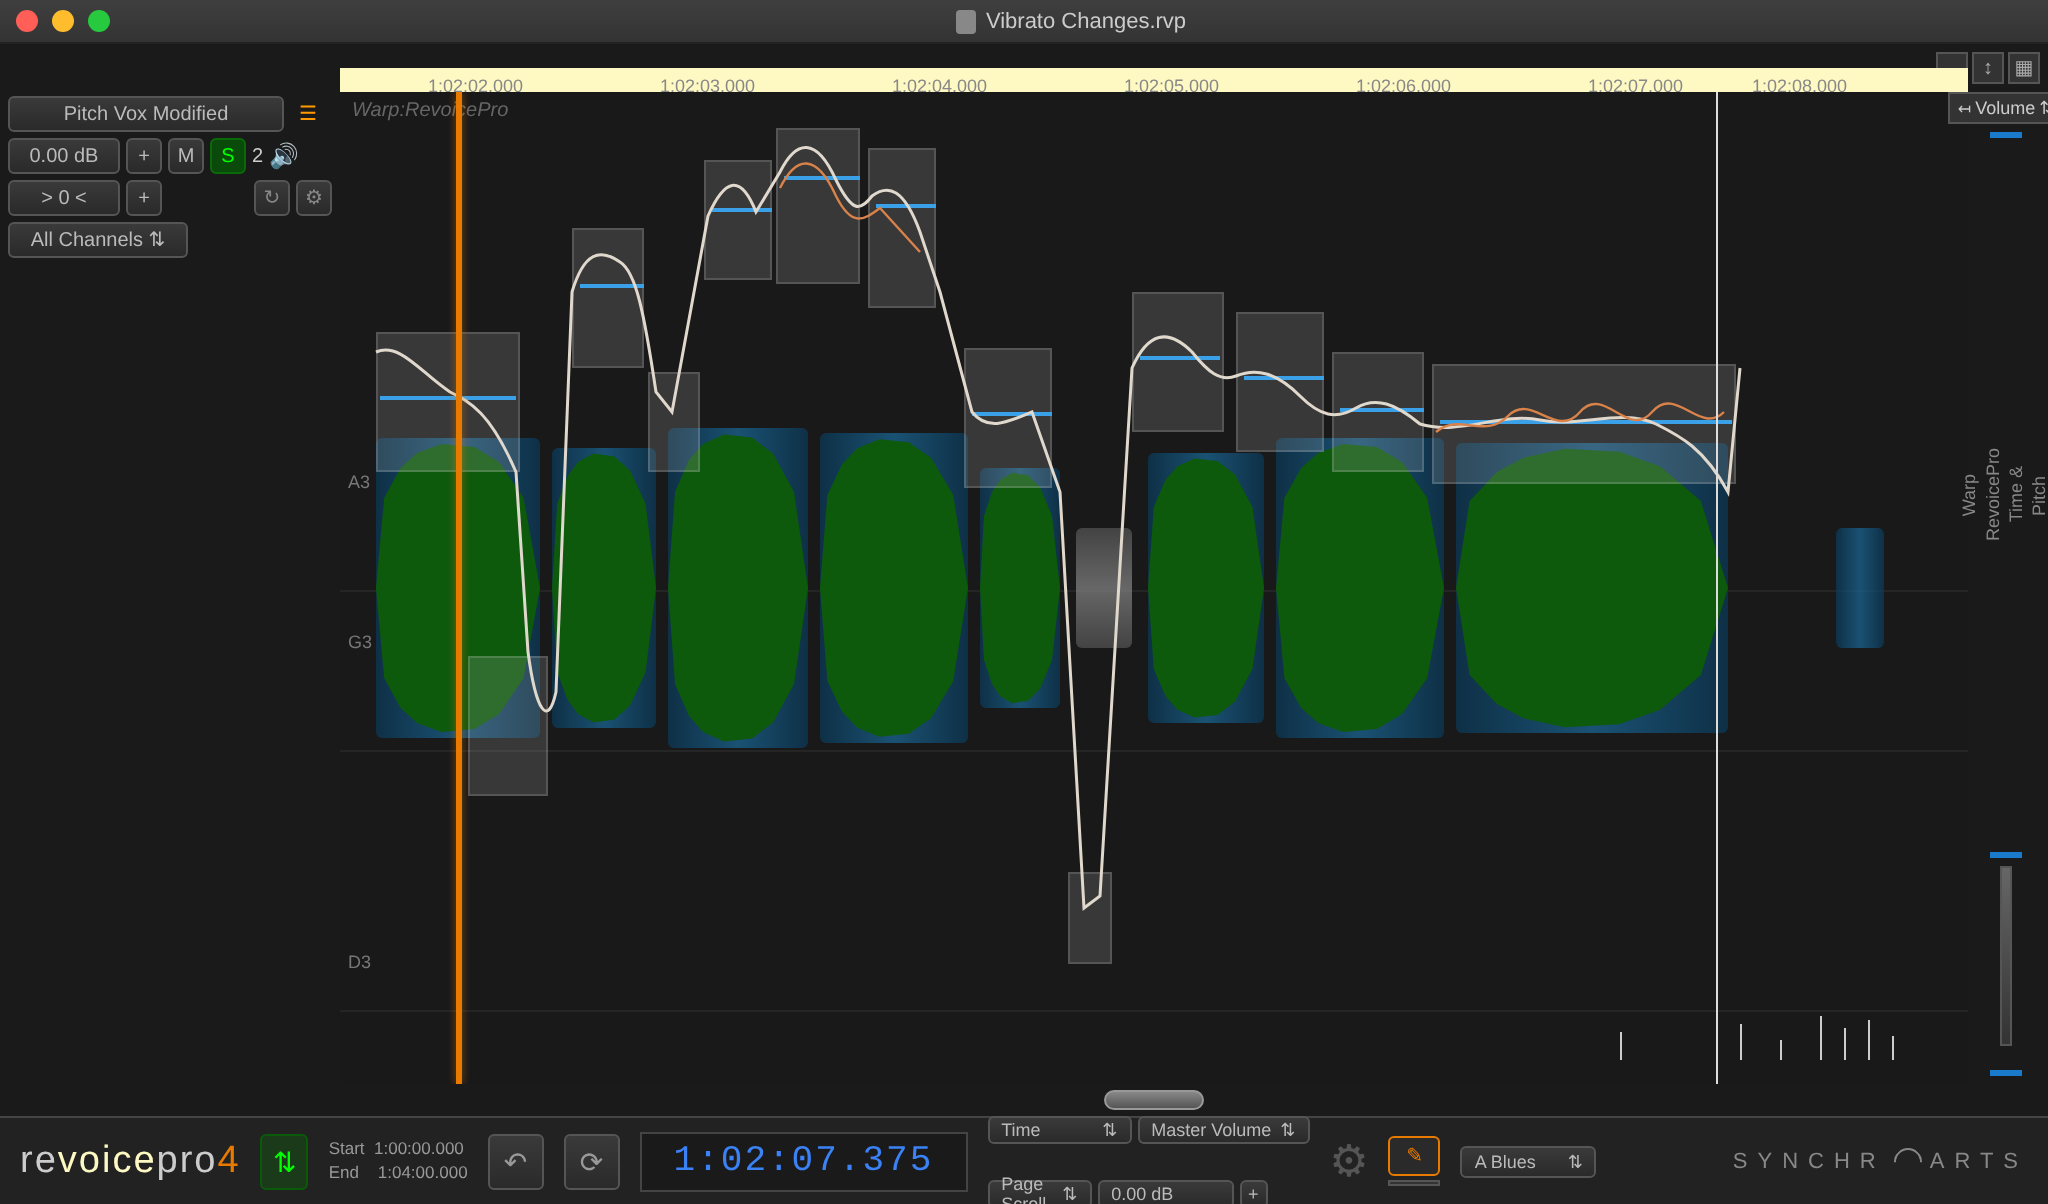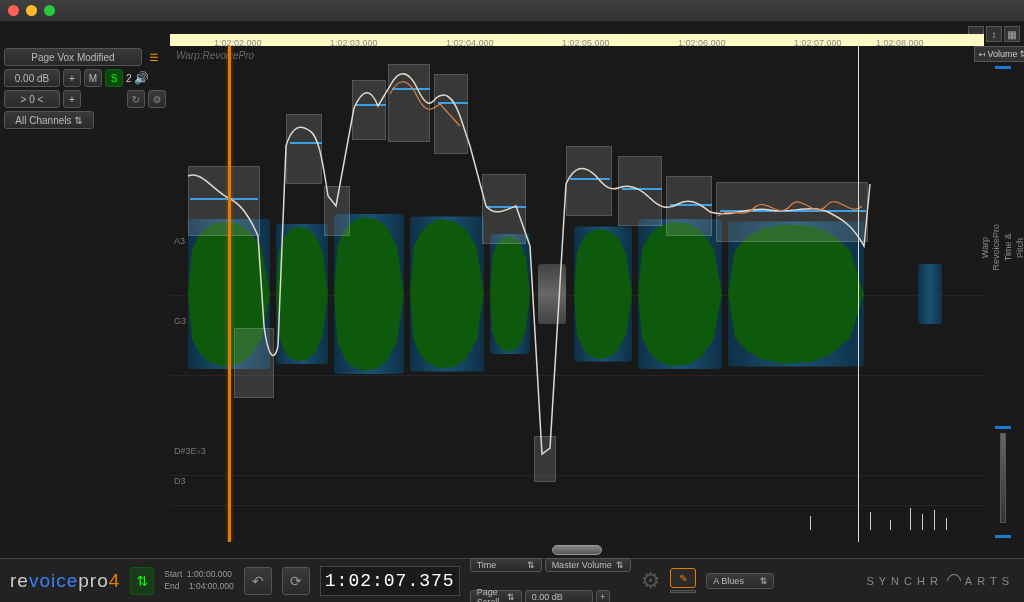--- a/index.html
+++ b/index.html
@@ -77,41 +77,45 @@
 
 .hscroll { position:absolute; left:170px; right:40px; bottom:46px; height:12px; display:flex; align-items:center; justify-content:center;}
 .hthumb { width:50px; height:10px; background:linear-gradient(#888,#555); border-radius:5px; border:1px solid #999;}
 
 .footer {
   position:absolute; left:0; right:0; bottom:0; height:44px;
   background:#222; border-top:1px solid #444;
   display:flex; align-items:center; padding:0 10px; gap:10px;
 }
 .brand { font-size:19px; font-weight:300; letter-spacing:1px; }
-.brand .re { color:#ccc; } .brand .voice { color:#3b82f6; font-weight:400;} .brand .pro { color:#ccc; font-weight:300;} .brand .v { color:#e87a00;}
+.brand .re { color:#ccc; } .brand .voice { color:#fef9c3; font-weight:400;} .brand .pro { color:#ccc; font-weight:300;} .brand .v { color:#e87a00;}
 .loop-btn { width:24px; height:28px; background:#1a3a1a; border:1px solid #0a5a0a; border-radius:3px; display:flex; align-items:center; justify-content:center; color:#0f0; font-size:14px;}
 .setext { font-size:8.5px; color:#999; line-height:1.3;}
 .tbtn { width:28px; height:28px; background:linear-gradient(#3a3a3a,#2a2a2a); border:1px solid #555; border-radius:3px; display:flex; align-items:center; justify-content:center; color:#999; font-size:14px;}
-.tc { font-family:"Courier New",monospace; font-size:18px; color:#ffffff; background:#1a1a1a; padding:4px 4px; border:1px solid #444; letter-spacing:1px;text-align:right;}
+.tc { font-family:"Courier New",monospace; font-size:18px; color:#3b82f6; background:#1a1a1a; padding:4px 16px; border:1px solid #444; letter-spacing:1px;text-align:right;}
 .fdrop { background:linear-gradient(#3a3a3a,#2a2a2a); border:1px solid #555; border-radius:3px; font-size:9px; color:#bbb; padding:2px 6px; display:flex; align-items:center; gap:4px; height:14px;}
 .fstack { display:flex; flex-direction:column; gap:18px;}
 .gear { color:#555; font-size:22px;}
 .pencil { width:26px; height:20px; background:#2a2a2a; border:1px solid #e87a00; border-radius:3px; display:flex; align-items:center; justify-content:center; color:#e87a00;}
 .syncbrand { margin-left:auto; font-size:11px; letter-spacing:5px; color:#888; font-weight:300; display:flex; align-items:center; gap:4px;}
 .arc { width:14px; height:14px; border:1.5px solid #888; border-radius:50%; border-right-color:transparent; border-bottom-color:transparent; transform:rotate(45deg);}
 .spike { position:absolute; bottom:12px; width:1px; background:#ccc;}
 </style>
 </head>
 <body>
 
 <div class="titlebar">
   <div class="traffic">
     <div class="dot r"></div>
     <div class="dot y"></div>
     <div class="dot g"></div>
+  </div>
+  <div class="title">
+    <span class="doc-icon"></span>
+    <span>Vibrato Changes.rvp</span>
   </div>
 </div>
 
 <div class="ruler-tools">
   <div class="rtool">↔</div>
   <div class="rtool">↕</div>
   <div class="rtool">▦</div>
 </div>
 
 <div class="ruler">
@@ -123,21 +127,21 @@
   <div class="tick" style="left:624px">1:02:07.000</div>
   <div class="tick" style="left:706px">1:02:08.000</div>
   <div class="rangebar" style="left:500px; width:210px"></div>
   <div class="marker-tri" style="left:516px"></div>
   <div class="marker-tri" style="left:698px"></div>
   <div class="marker-tri" style="left:770px"></div>
 </div>
 
 <div class="left-panel">
   <div class="row">
-    <div class="btn wide">Page Vox Modified</div>
+    <div class="btn wide">Pitch Vox Modified</div>
     <div class="sm-icon">☰</div>
   </div>
   <div class="row">
     <div class="btn" style="width:56px">0.00 dB</div>
     <div class="btn sq">+</div>
     <div class="btn sq">M</div>
     <div class="btn sq solo">S</div>
     <div style="color:#ccc;font-size:10px">2</div>
     <div class="spk">🔊</div>
   </div>
@@ -153,21 +157,20 @@
       <span>All Channels</span>&nbsp;<span>⇅</span>
     </div>
   </div>
 </div>
 
 <div class="main-view">
   <div class="track-label">Warp:RevoicePro</div>
 
   <div class="note-row" style="top:190px;height:60px">A3</div>
   <div class="note-row" style="top:270px;height:60px">G3</div>
-  <div class="note-row" style="top:400px;height:30px">D#3E♭3</div>
   <div class="note-row" style="top:430px;height:30px">D3</div>
 
   <div class="wave-layer">
     <div class="wave-chunk" style="left:18px;width:82px;height:150px">
         <div class="bg"></div>
         <div class="env" style="height:150px"></div>
       </div>
     <div class="wave-chunk" style="left:106px;width:52px;height:140px">
         <div class="bg"></div>
         <div class="env" style="height:140px"></div>

